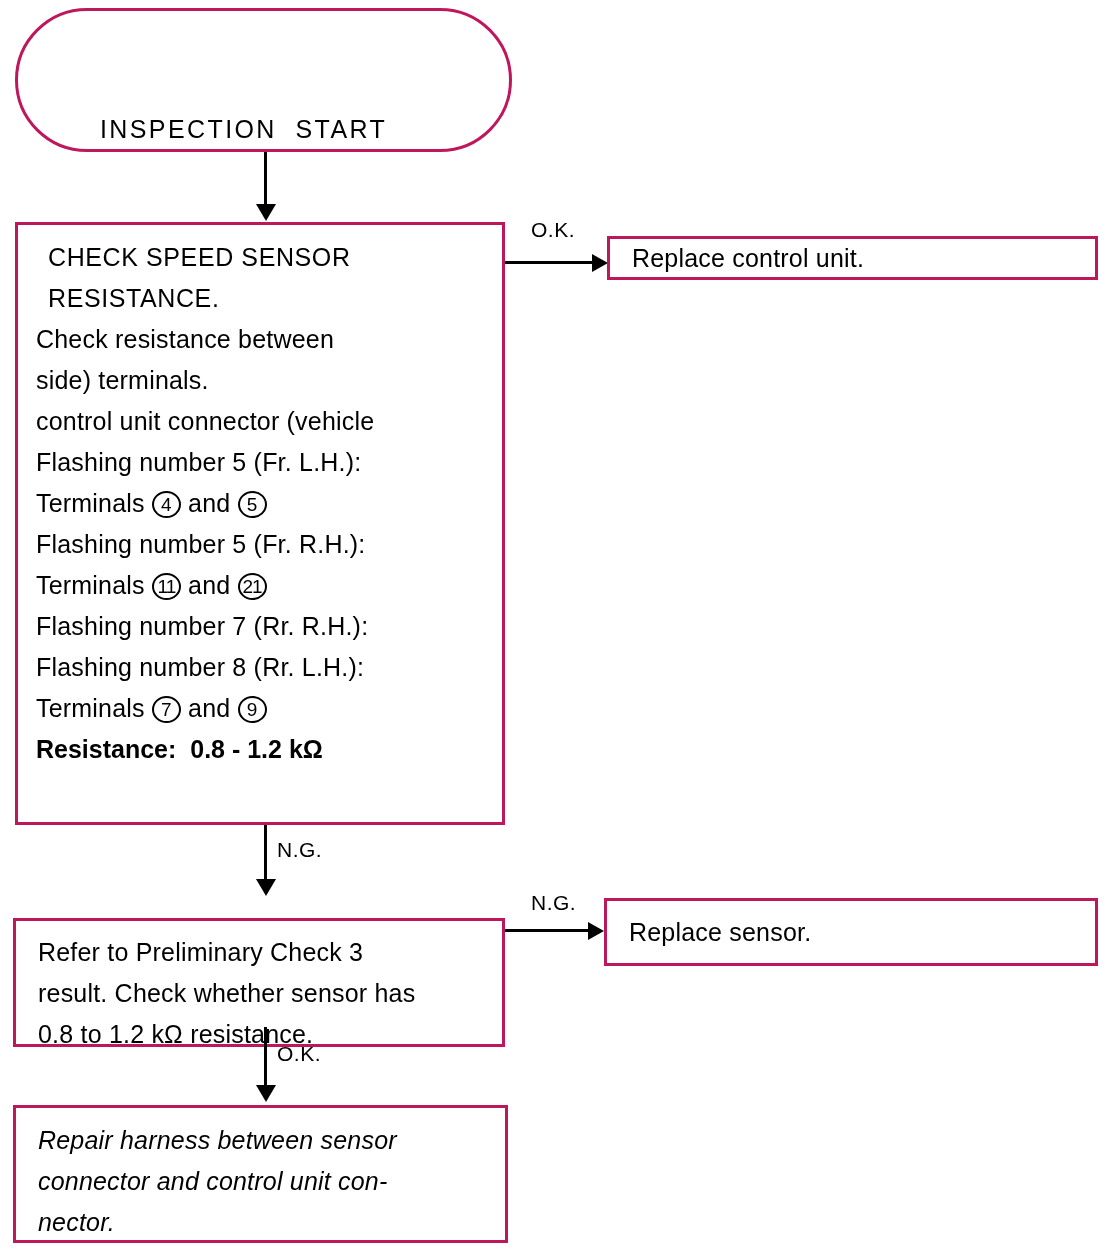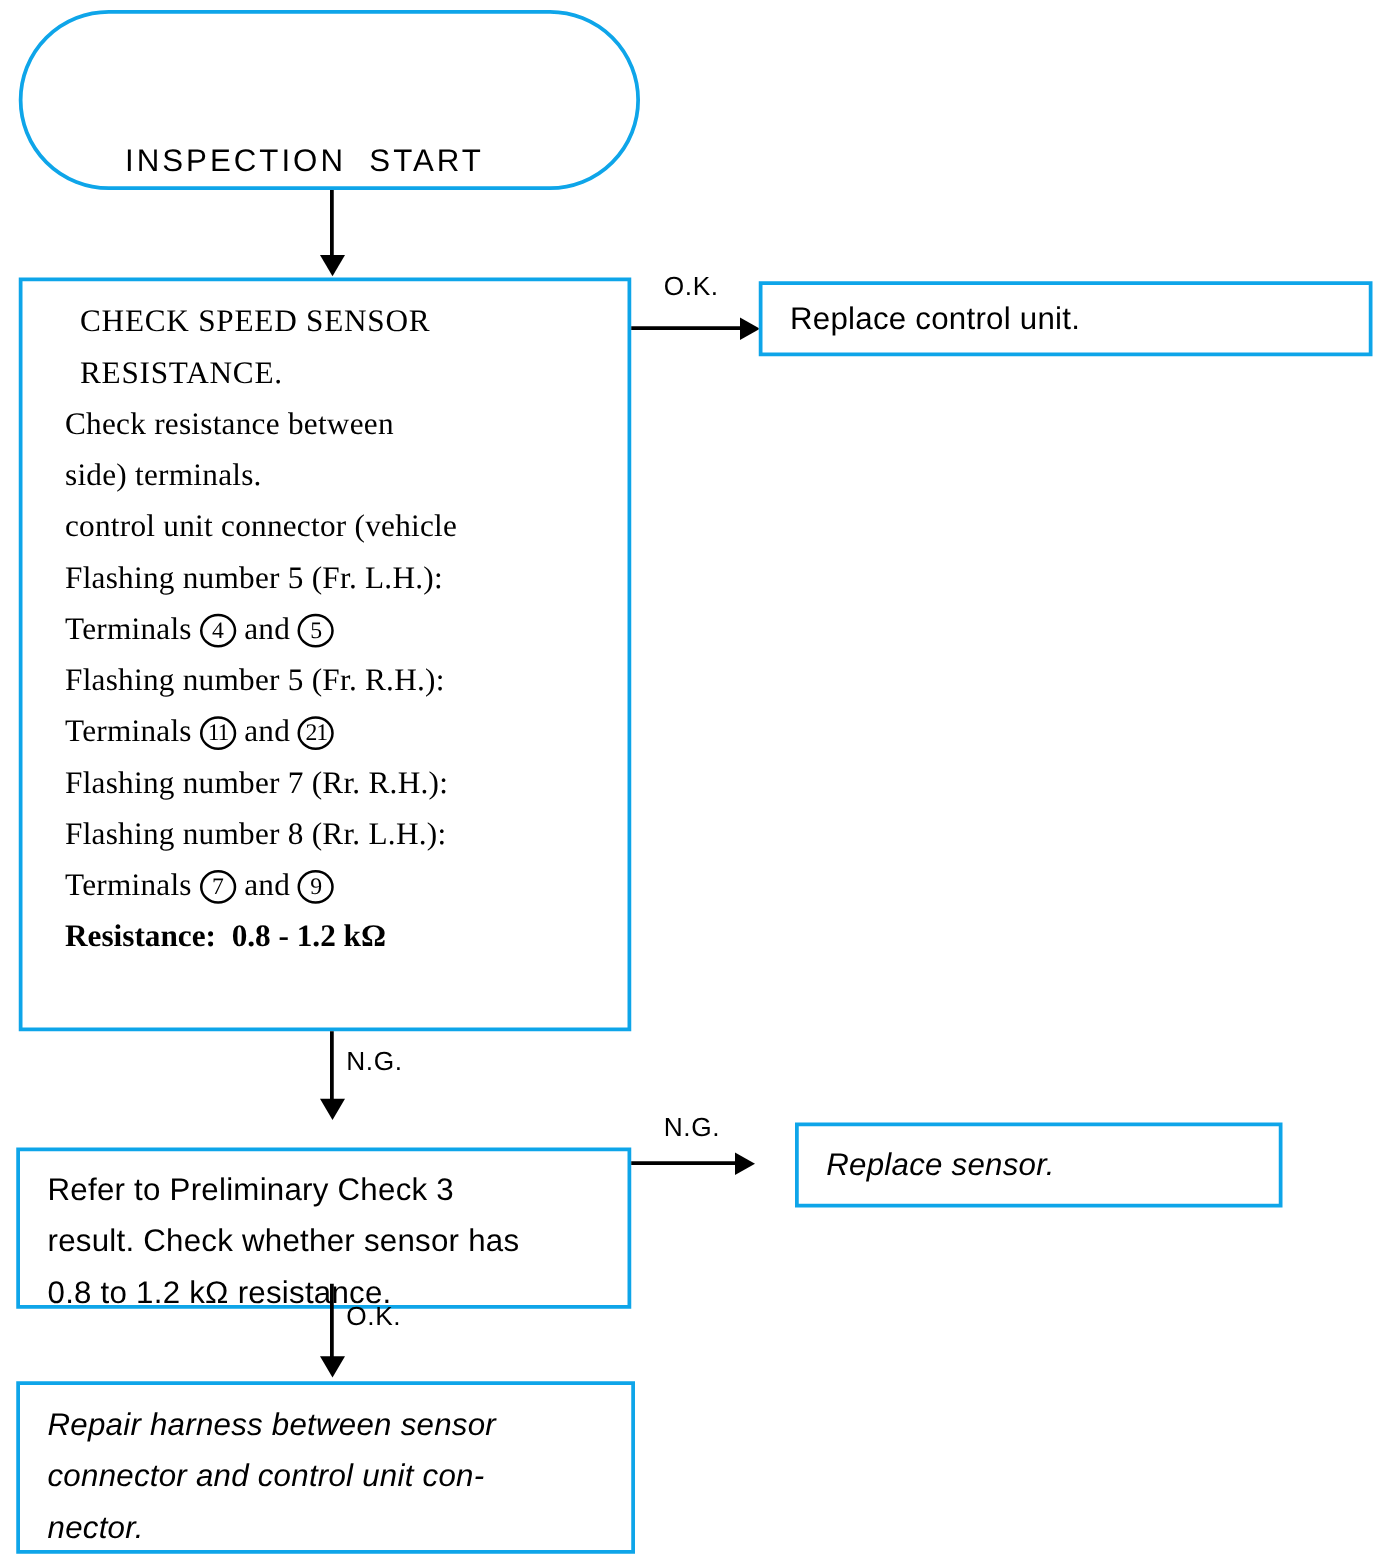--- a/index.html
+++ b/index.html
@@ -16,21 +16,21 @@
     width: 1120px;
     height: 1254px;
     background: #ffffff;
     overflow: hidden;
   }
 
   
   .node {
     position: absolute;
     box-sizing: border-box;
-    border: 3px solid #0ea5e9;
+    border: 3px solid #be185d;
     background: #ffffff;
   }
   .node.rounded {
     border-radius: 74px;
   }
   .node-text {
     font-size: 25px;
     line-height: 40px;
     letter-spacing: 0.4px;
     white-space: pre-wrap;
@@ -57,24 +57,23 @@
 
   
   #check-node {
     left: 15px;
     top: 222px;
     width: 490px;
     height: 603px;
   }
   #check-node .inner {
     position: absolute;
-    left: 34px;
+    left: 18px;
     top: 12px;
     width: 460px;
-    font-family: Liberation Serif, serif;
   }
   #check-heading {
     font-size: 25px;
     line-height: 41px;
     letter-spacing: 0.6px;
     margin-left: 12px;
   }
   .check-line {
     font-size: 25px;
     line-height: 41px;
@@ -98,30 +97,29 @@
     padding: 0 1px;
     box-sizing: content-box;
   }
   .circled.wide {
     letter-spacing: -1px;
   }
 
   
   #replace-control-unit-node {
     left: 607px;
-    top: 225px;
+    top: 236px;
     width: 491px;
-    height: 60px;
+    height: 44px;
   }
   #replace-sensor-node {
-    left: 636px;
+    left: 604px;
     top: 898px;
-    width: 390px;
+    width: 494px;
     height: 68px;
-    font-style: italic;
   }
   .action-text {
     position: absolute;
     left: 22px;
     top: 50%;
     transform: translateY(-50%);
     font-size: 25px;
     line-height: 32px;
     letter-spacing: 0.2px;
     white-space: nowrap;

